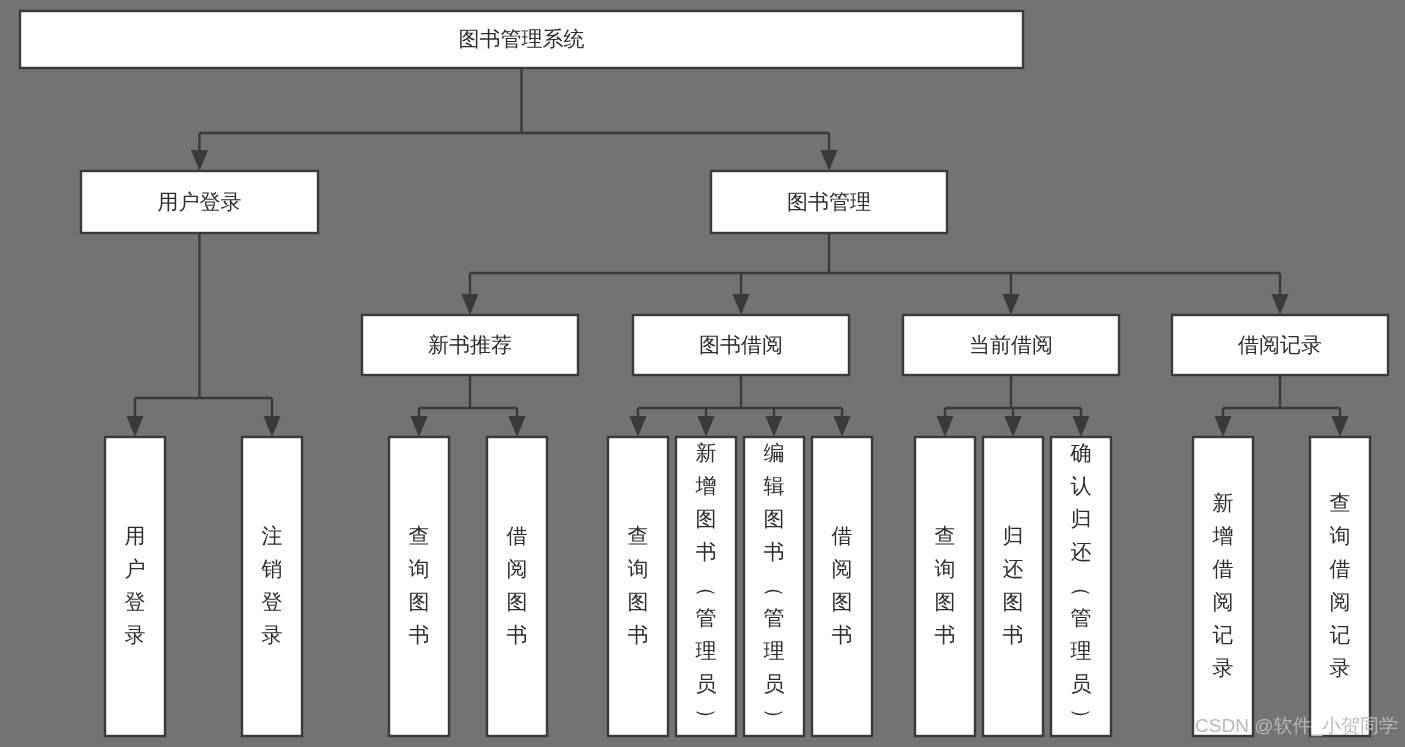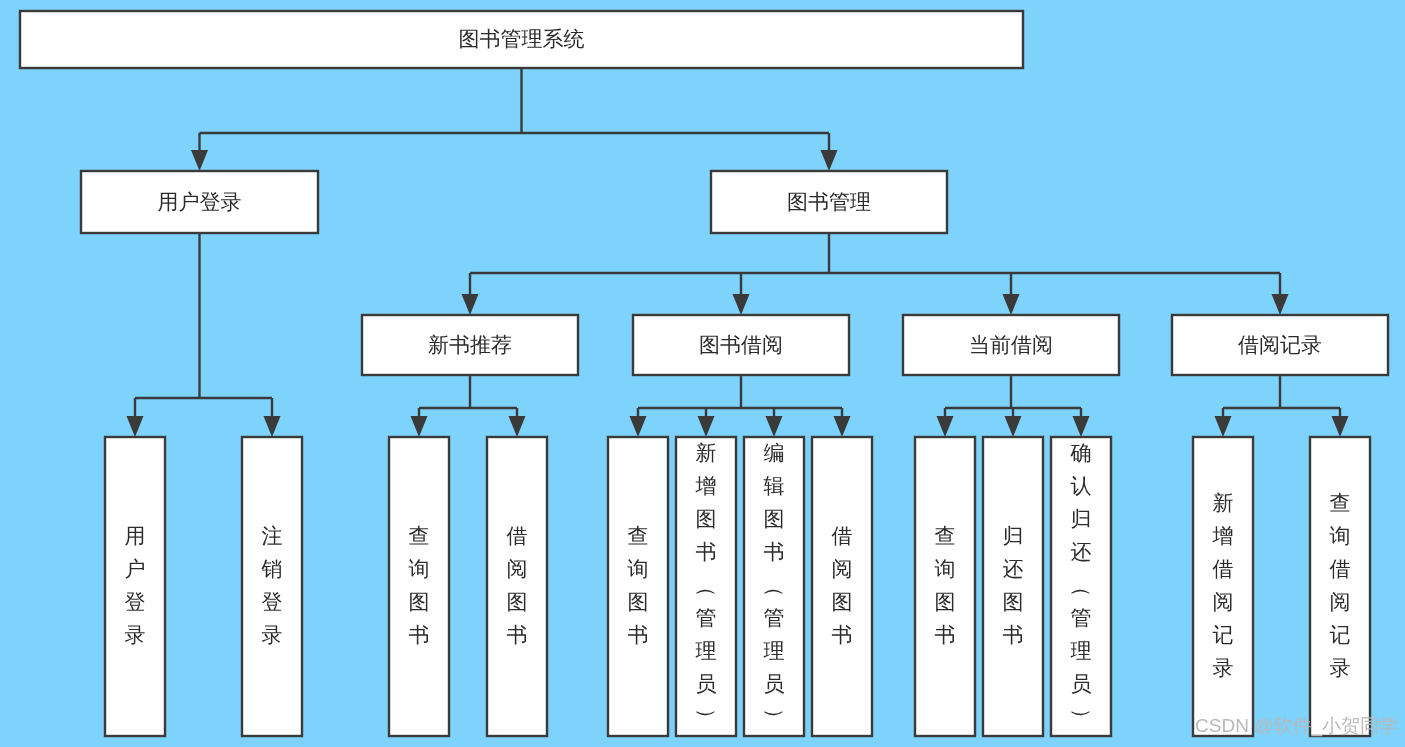--- a/index.html
+++ b/index.html
@@ -8,21 +8,21 @@
     padding: 0;
     background: #ffffff;
   }
   body {
     font-family: "Liberation Sans", "DejaVu Sans", sans-serif;
   }
   #diagram-root {
     position: relative;
     width: 1405px;
     height: 747px;
-    background: #7dd3fc;
+    background: #737373;
     overflow: hidden;
   }
   svg#flow-svg {
     position: absolute;
     left: 0;
     top: 0;
     width: 1405px;
     height: 747px;
     display: block;
   }

